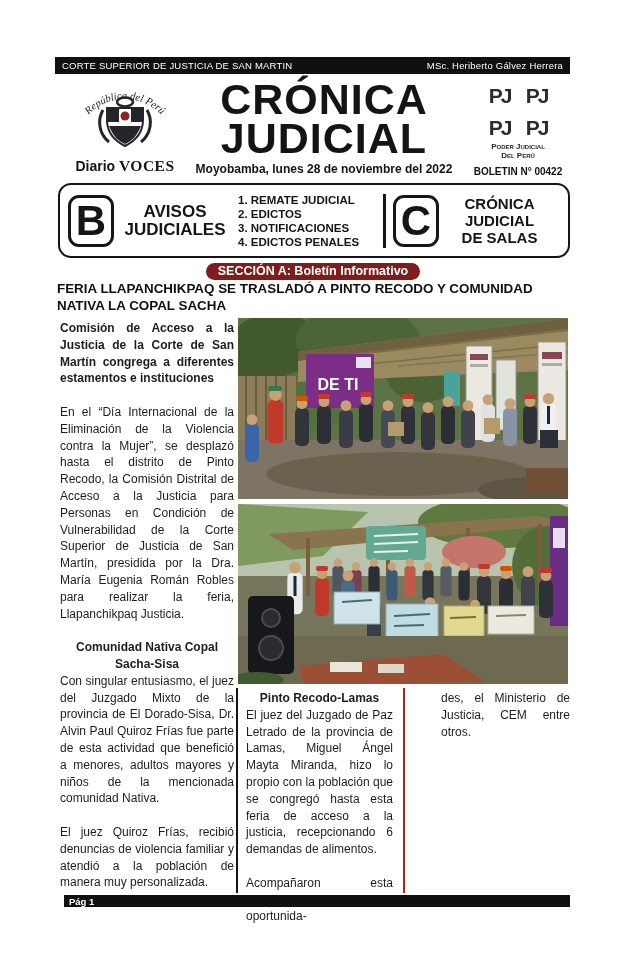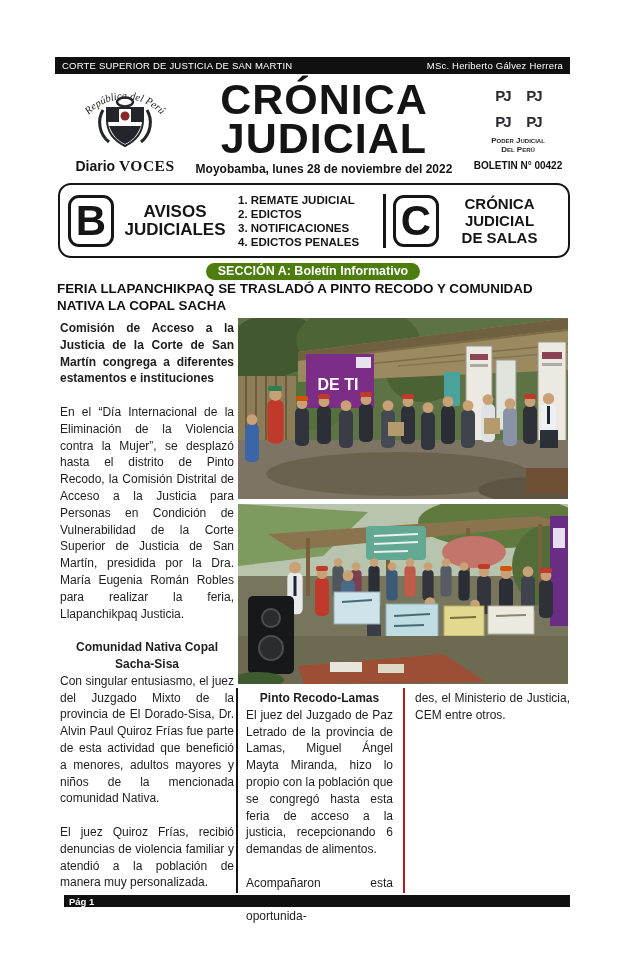--- a/index.html
+++ b/index.html
@@ -16,60 +16,60 @@
     font-size:9.5px;font-weight:400;letter-spacing:.2px;
   }
   
   .mast-left{position:absolute;top:78px;left:60px;width:130px;text-align:center;}
   .mast-left .caption{font-size:14px;font-weight:700;margin-top:1px;color:#151515;}
   .mast-left .caption .voces{font-family:"Liberation Serif",serif;font-weight:900;font-size:15.5px;letter-spacing:.5px;}
   .mast-center{position:absolute;top:80px;left:190px;width:268px;text-align:center;}
   .mast-title{font-size:43px;font-weight:900;line-height:39px;letter-spacing:1px;color:#141414;}
   .dateline{font-size:12px;font-weight:700;margin-top:4px;color:#141414;}
   .mast-right{position:absolute;top:86px;left:462px;width:112px;text-align:center;color:#26262e;}
-  .pj-grid{display:grid;grid-template-columns:repeat(2,25px);justify-content:center;gap:6px;
-    font-size:15px;font-weight:900;line-height:20px;letter-spacing:-2px;color:#2b2b33;}
+  .pj-grid{display:grid;grid-template-columns:repeat(2,25px);justify-content:center;gap:12px;
+    font-size:21px;font-weight:900;line-height:20px;letter-spacing:-2px;color:#2b2b33;}
   .org{font-size:8px;font-weight:700;font-variant:small-caps;line-height:9px;margin-top:4px;}
   .bulletin{font-size:10px;font-weight:700;margin-top:6px;color:#111;}
   
   .index-box{
     position:absolute;top:183px;left:58px;width:512px;height:75px;
     border:2.5px solid #151515;border-radius:13px;box-sizing:border-box;
     display:flex;align-items:center;padding:0 8px;background:#fff;
   }
   .badge{width:46px;height:52px;border:3px solid #151515;border-radius:11px;flex:none;
     display:flex;align-items:center;justify-content:center;
     font-size:42px;font-weight:900;color:#151515;line-height:1;box-sizing:border-box;}
   .avisos{width:118px;text-align:center;font-size:17px;font-weight:900;line-height:18px;color:#151515;margin-left:2px;}
   .remates{width:138px;font-size:11.5px;font-weight:800;line-height:14px;color:#151515;margin-left:4px;}
   .vdiv{width:3px;height:54px;background:#151515;margin:0 7px;flex:none;}
   .csalas{flex:1;text-align:center;font-size:15px;font-weight:900;line-height:17px;color:#151515;}
   
   .pill-row{position:absolute;top:261px;left:57px;width:512px;text-align:center;}
-  .pill{display:inline-block;background:#4d7c0f;color:#fff;font-size:12.5px;font-weight:700;
+  .pill{display:inline-block;background:#7f1d1d;color:#fff;font-size:12.5px;font-weight:700;
     padding:1px 12px 2px;border-radius:10px;}
   .headline{position:absolute;top:281px;left:57px;width:514px;
     font-size:13.4px;font-weight:800;line-height:16.5px;color:#101010;}
   
   .col{font-size:12px;line-height:16.8px;text-align:justify;color:#1d1d1d;}
   .left-col{position:absolute;top:320px;left:60px;width:174px;}
   .col p{margin:0 0 16.8px;}
   .col p:last-child{margin-bottom:0;}
   .lead{font-weight:700;}
   .subhead{font-weight:700;text-align:center;}
   .subhead-tight{font-weight:700;text-align:center;margin:0 0 0 !important;}
   
   .photo1{position:absolute;top:318px;left:238px;width:330px;height:181px;}
   .photo2{position:absolute;top:504px;left:238px;width:330px;height:180px;}
   .photo1 svg,.photo2 svg{display:block;width:100%;height:100%;}
   
   .bottom-cols{position:absolute;top:688px;left:236px;width:334px;height:205px;
     display:flex;border-left:2px solid #151515;box-sizing:border-box;}
   .mid-col{width:167px;box-sizing:border-box;padding:2px 10px 0 8px;border-right:2px solid #b91c1c;}
-  .right-col{flex:1;box-sizing:border-box;padding:2px 0 0 10px;}
+  .right-col{flex:1;box-sizing:border-box;padding:2px 0 0 10px;margin-left:26px;}
   
   .footer-bar{position:absolute;top:895px;left:64px;width:506px;height:12px;background:#101010;
     color:#fff;display:flex;justify-content:flex-start;align-items:center;
     font-size:9.5px;font-weight:700;padding:0 5px;box-sizing:border-box;}
 </style>
 </head>
 <body>
 
 <div class="page">
 

